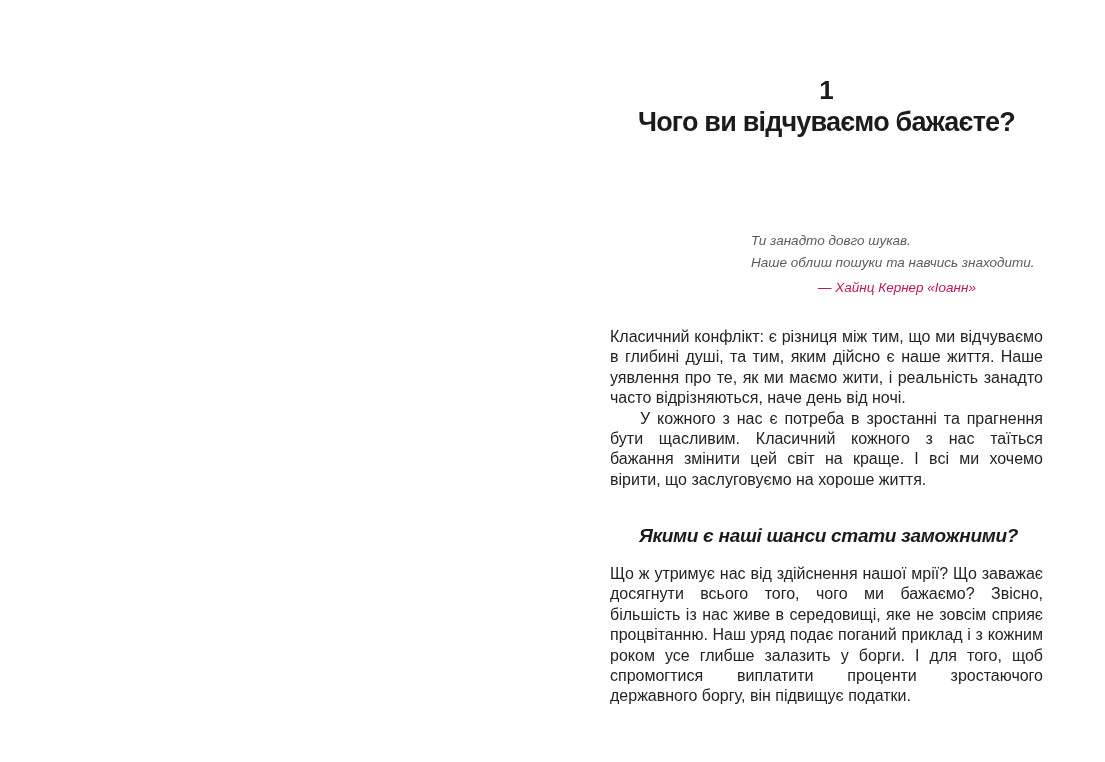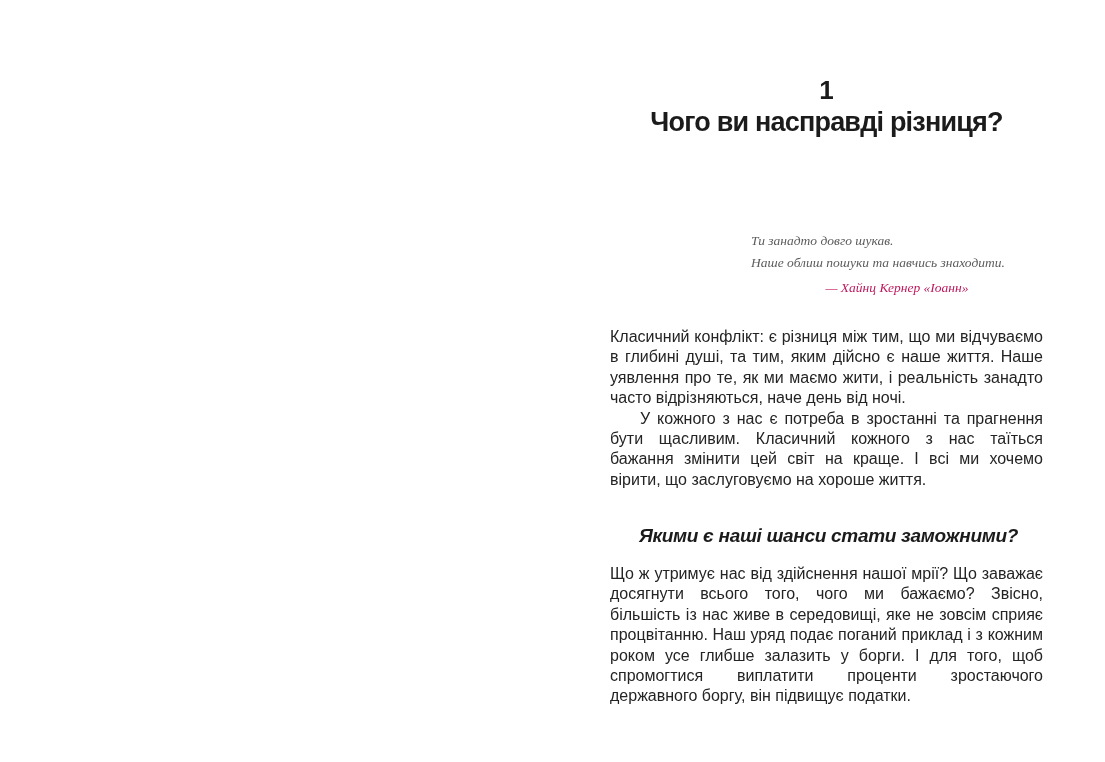--- a/index.html
+++ b/index.html
@@ -45,21 +45,21 @@
     font-size: 27px;
     line-height: 32px;
     letter-spacing: -0.8px;
     color: #1b1b1b;
   }
   .epigraph {
     position: absolute;
     top: 230px;
     right: 0;
     width: 292px;
-    font-family: Liberation Serif, serif;
+    font-family: Liberation Sans, sans-serif;
     font-style: italic;
     font-size: 13.5px;
     line-height: 22px;
     color: #5c5c5c;
   }
   .epigraph-attribution {
     text-align: center;
     margin-top: 3px;
     color: #be185d;
   }
@@ -94,21 +94,21 @@
 </style>
 </head>
 <body>
 
 <div class="spread">
 
   <div class="text-column">
 
     <div class="chapter-number">1</div>
 
-    <h1 class="chapter-title" style="margin:0;">Чого ви насправді різниця?</h1>
+    <h1 class="chapter-title" style="margin:0;">Чого ви відчуваємо бажаєте?</h1>
 
     <div class="epigraph">
       <div class="epigraph-line">Ти занадто довго шукав.</div>
       <div class="epigraph-line">Наше облиш пошуки та навчись знаходити.</div>
       <div class="epigraph-attribution">— Хайнц Кернер «Іоанн»</div>
     </div>
 
     <div class="body-block block-1">
       <p>Класичний конфлікт: є різниця між тим, що ми відчуваємо в глибині душі, та тим, яким дійсно є наше життя. Наше уявлення про те, як ми маємо жити, і реальність занадто часто відрізняються, наче день від ночі.</p>
       <p class="indent">У кожного з нас є потреба в зростанні та прагнення бути щасливим. Класичний кожного з нас таїться бажання змінити цей світ на краще. І всі ми хочемо вірити, що заслуговуємо на хороше життя.</p>

